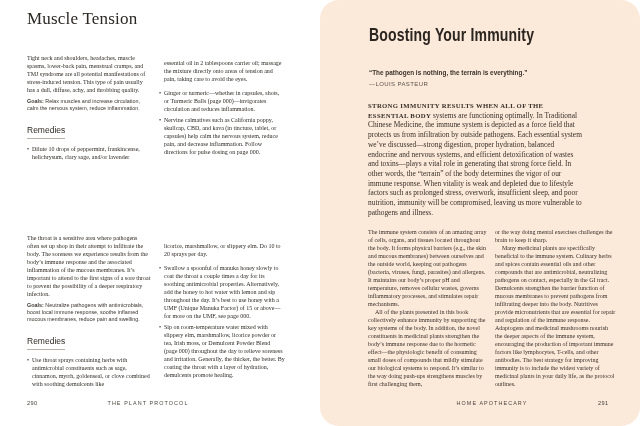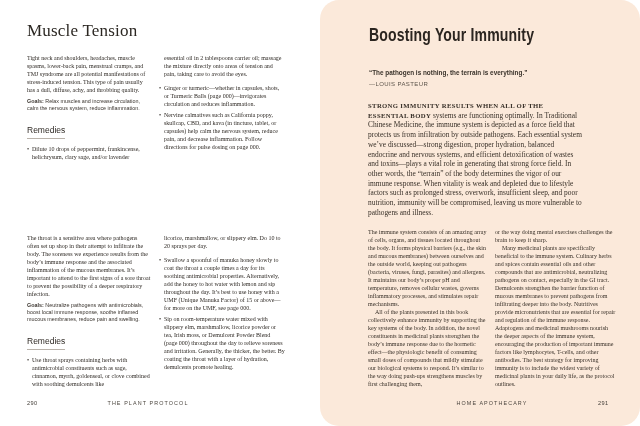--- a/index.html
+++ b/index.html
@@ -10,24 +10,24 @@
   .page { position:absolute; top:0; height:426px; width:320px; overflow:hidden; }
   .page-left  { left:0;   background:#ffffff; }
   .page-right { left:320px; background:#fbe9da;border-radius:19px; }
 
   
   .section-title {
     position:absolute; left:27px;
     font:400 17px/1.05 "Liberation Serif", serif;
     color:#2b2722; letter-spacing:0.2px;
   }
-  #mt-title { top:22px;text-align:right; }
+  #mt-title { top:10px;text-align:right; }
   #st-title { top:206px; }
 
-  .cols { position:absolute; left:27px; width:258px; display:flex; gap:8px; }
+  .cols { position:absolute; left:27px; width:258px; display:flex; gap:8px;align-items:center; }
   #mt-cols { top:54px; }
   #st-cols { top:234px; }
   .col1 { width:124px; }
   .col2 { width:126px; }
 
   .body-serif {
     font:400 6px/8px "Liberation Serif", serif;
     color:#2f2a25; text-align:left;
   }
   .goals {

